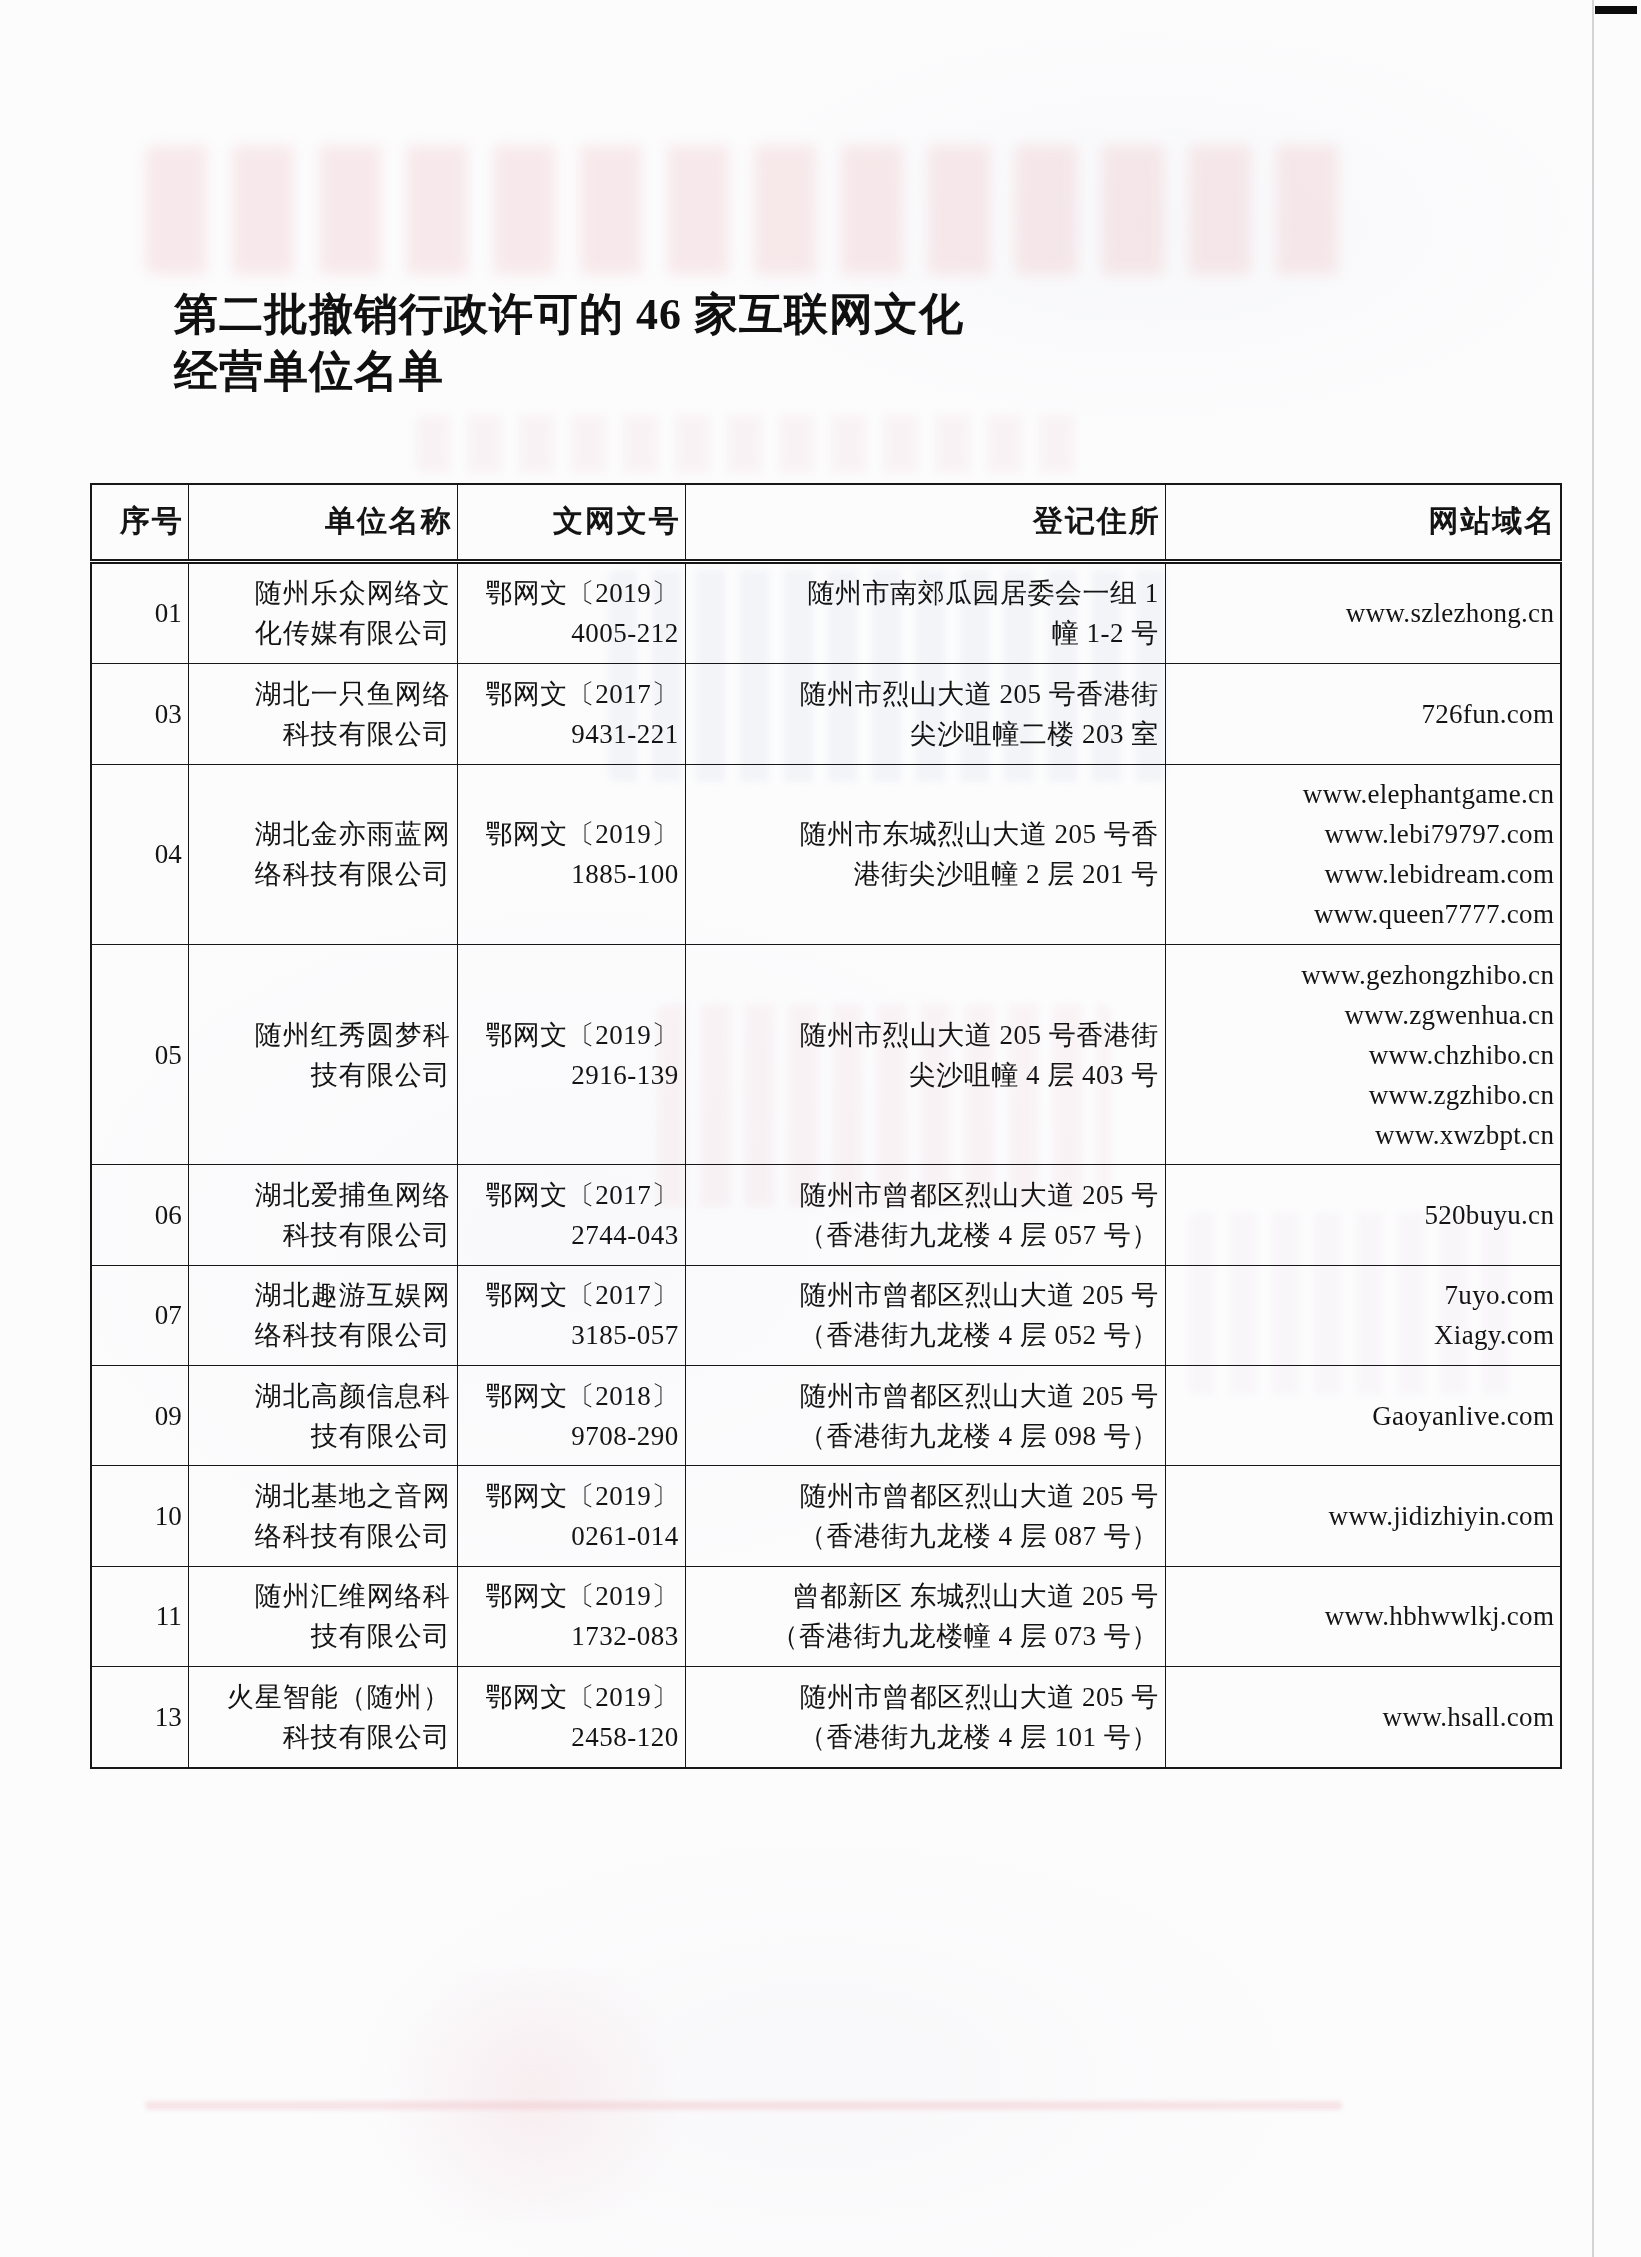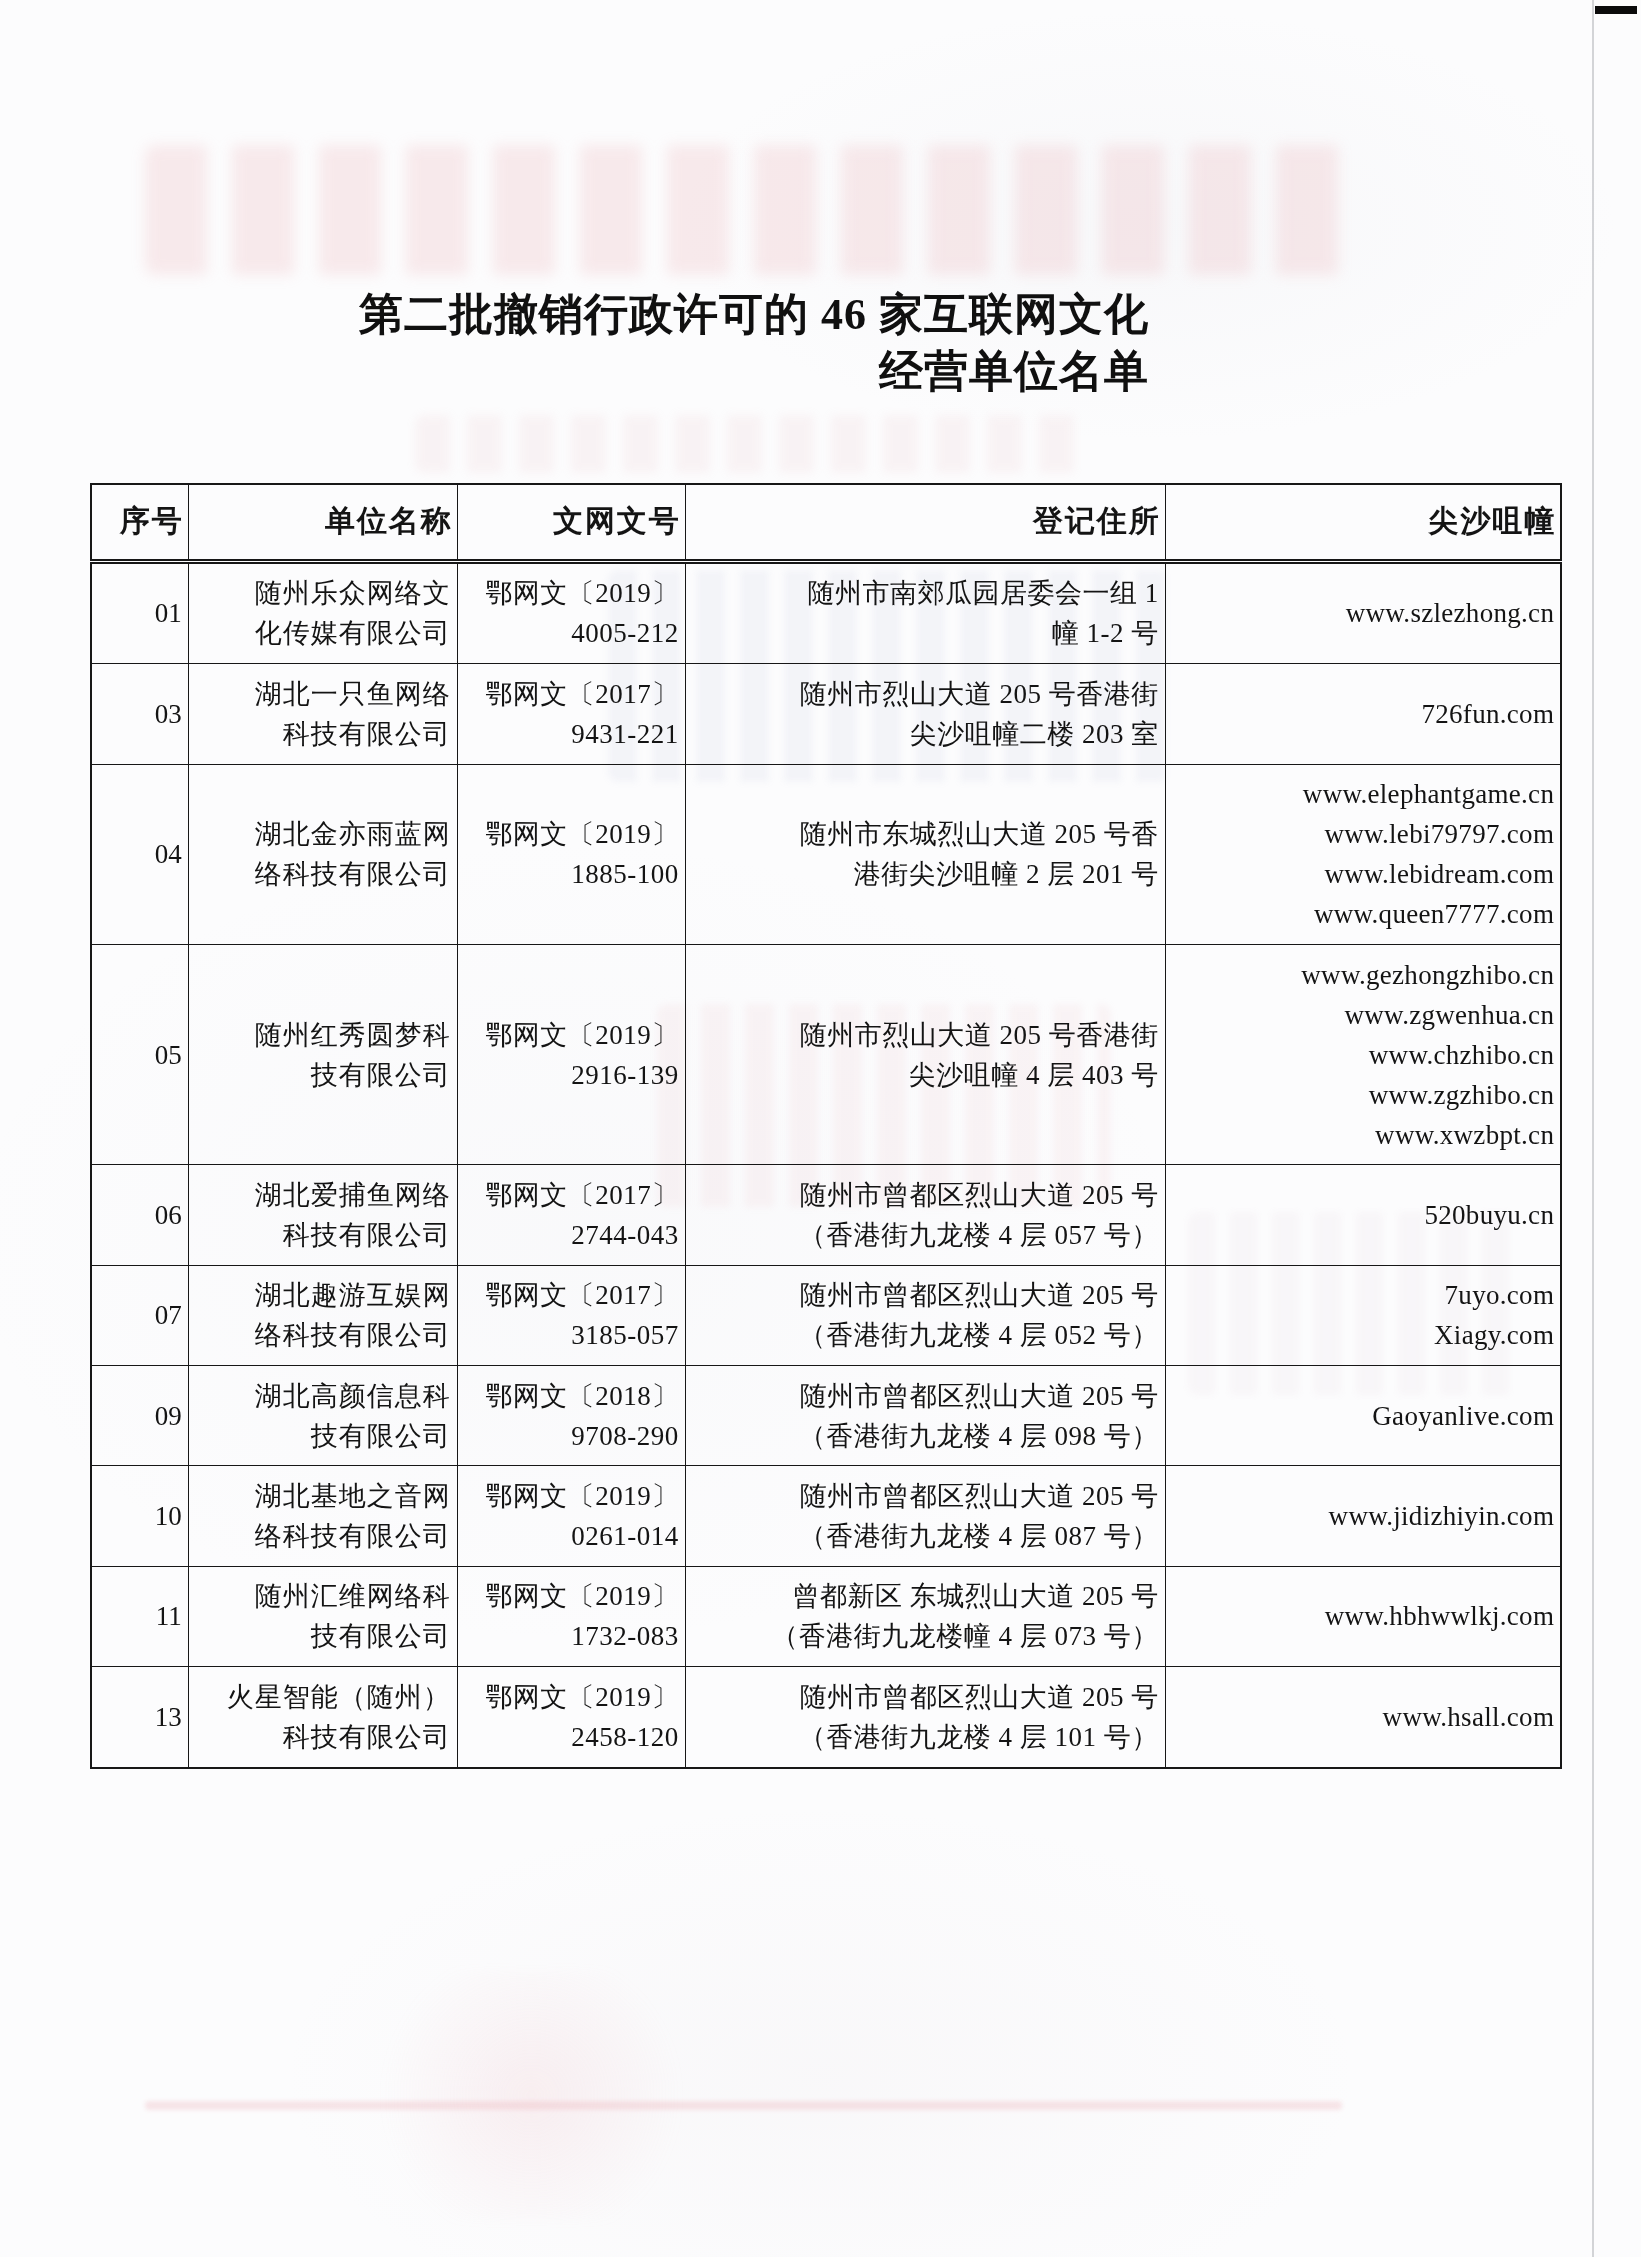--- a/index.html
+++ b/index.html
@@ -55,21 +55,21 @@
   }
   .ghost-stamp {
     left:348px; top:1970px; width:367px; height:251px;
     background:radial-gradient(circle at 50% 50%, rgba(240,190,198,0.20), rgba(240,190,198,0) 68%);
     filter:blur(4.8px);
   }
 
   
   .title {
     position:absolute; left:174px; top:286px; width:975px;
-    text-align:right; font-weight:bold;
+    text-align:left; font-weight:bold;
     font-size:44px; line-height:57px; letter-spacing:1px;
     color:#101010;
   }
 
   
   .doc-table {
     position:absolute; left:90px; top:483px; width:1470px;
     border-collapse:collapse; table-layout:fixed;
     border:2.9px solid #171717;
     text-align:right;
@@ -120,21 +120,21 @@
       <col style="width:228px">
       <col style="width:480px">
       <col style="width:396px">
     </colgroup>
     <thead>
       <tr>
         <th>序号</th>
         <th>单位名称</th>
         <th>文网文号</th>
         <th>登记住所</th>
-        <th>尖沙咀幢</th>
+        <th>网站域名</th>
       </tr>
     </thead>
     <tbody id="table-body">
   <tr>
     <td class="c-no">01</td>
     <td class="c-name">随州乐众网络文
 化传媒有限公司</td>
     <td class="c-lic">鄂网文〔2019〕
 4005-212</td>
     <td class="c-addr">随州市南郊瓜园居委会一组 1

